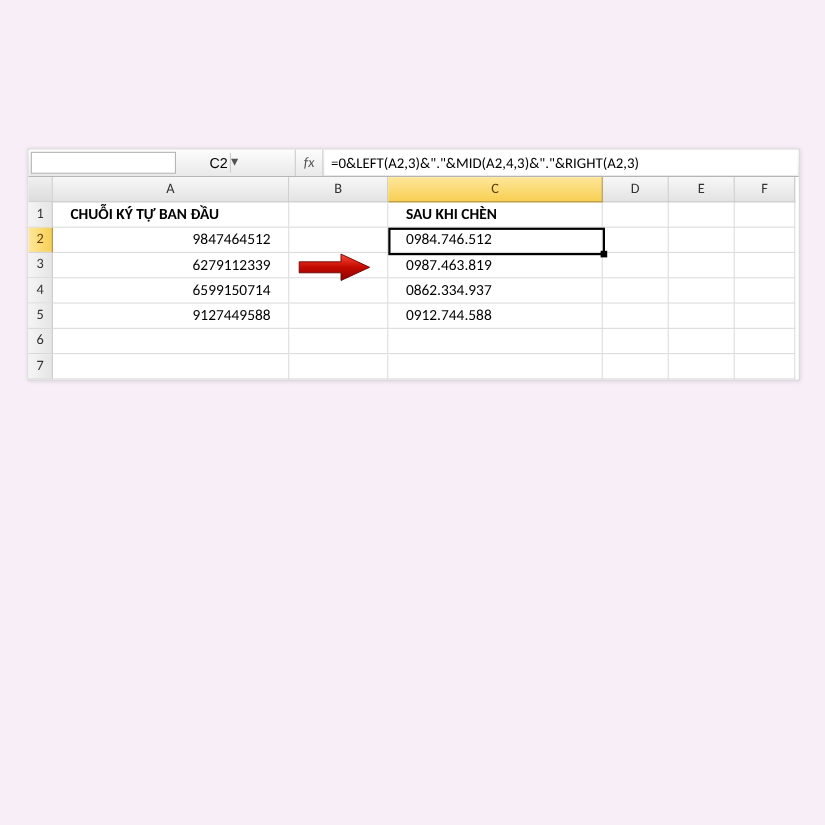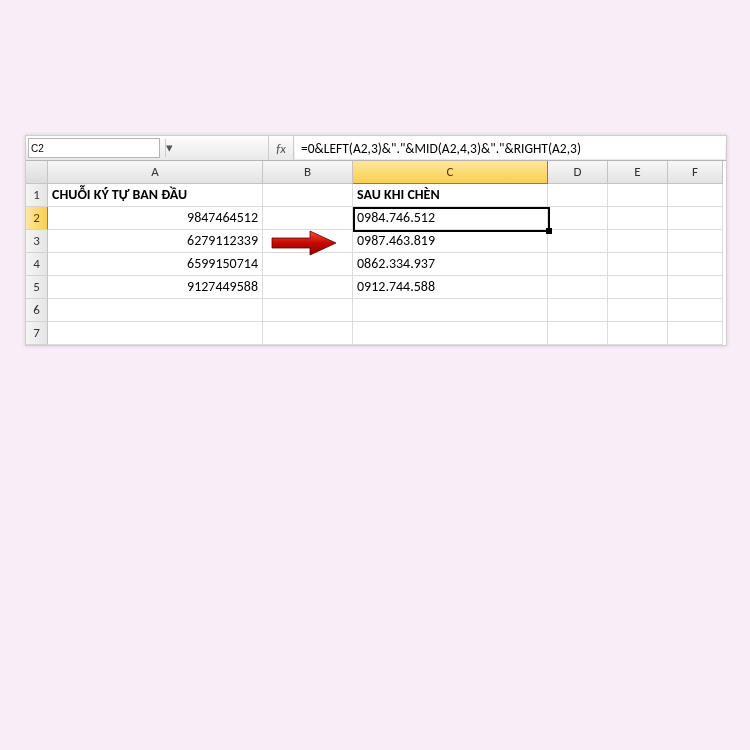--- a/index.html
+++ b/index.html
@@ -36,22 +36,22 @@
     width: 130px;
     border-right: 1px solid #b5b5b5;
     background: #fff;
     margin: 2px 0 2px 2px;
     border: 1px solid #b5b5b5;
   }
   .namebox {
     flex: 1;
     border: none;
     outline: none;
-    text-align: left;
-    font-size: 10px;
+    text-align: right;
+    font-size: 13px;
     background: transparent;
   }
   .drop {
     width: 16px;
     text-align: center;
     color: #555;
     border-left: 1px solid #ccc;
     cursor: pointer;
     line-height: 18px;
   }
@@ -118,21 +118,21 @@
     cursor: pointer;
   }
   .rowhdr.sel {
     background: linear-gradient(to right, #ffe79b, #f7cf52);
     border-right-color: #a67f12;
     color: #5a3d00;
   }
   .cell {
     border-right: 1px solid #dcdcdc;
     border-bottom: 1px solid #dcdcdc;
-    padding: 0 4px;
+    padding: 0 16px;
     line-height: 22px;
     height: 22px;
     font-size: 14px;
     white-space: nowrap;
     overflow: visible;
     position: relative;
     cursor: cell;
   }
   .cell.bold { font-weight: bold; }
   .cell.right { text-align: right; }

